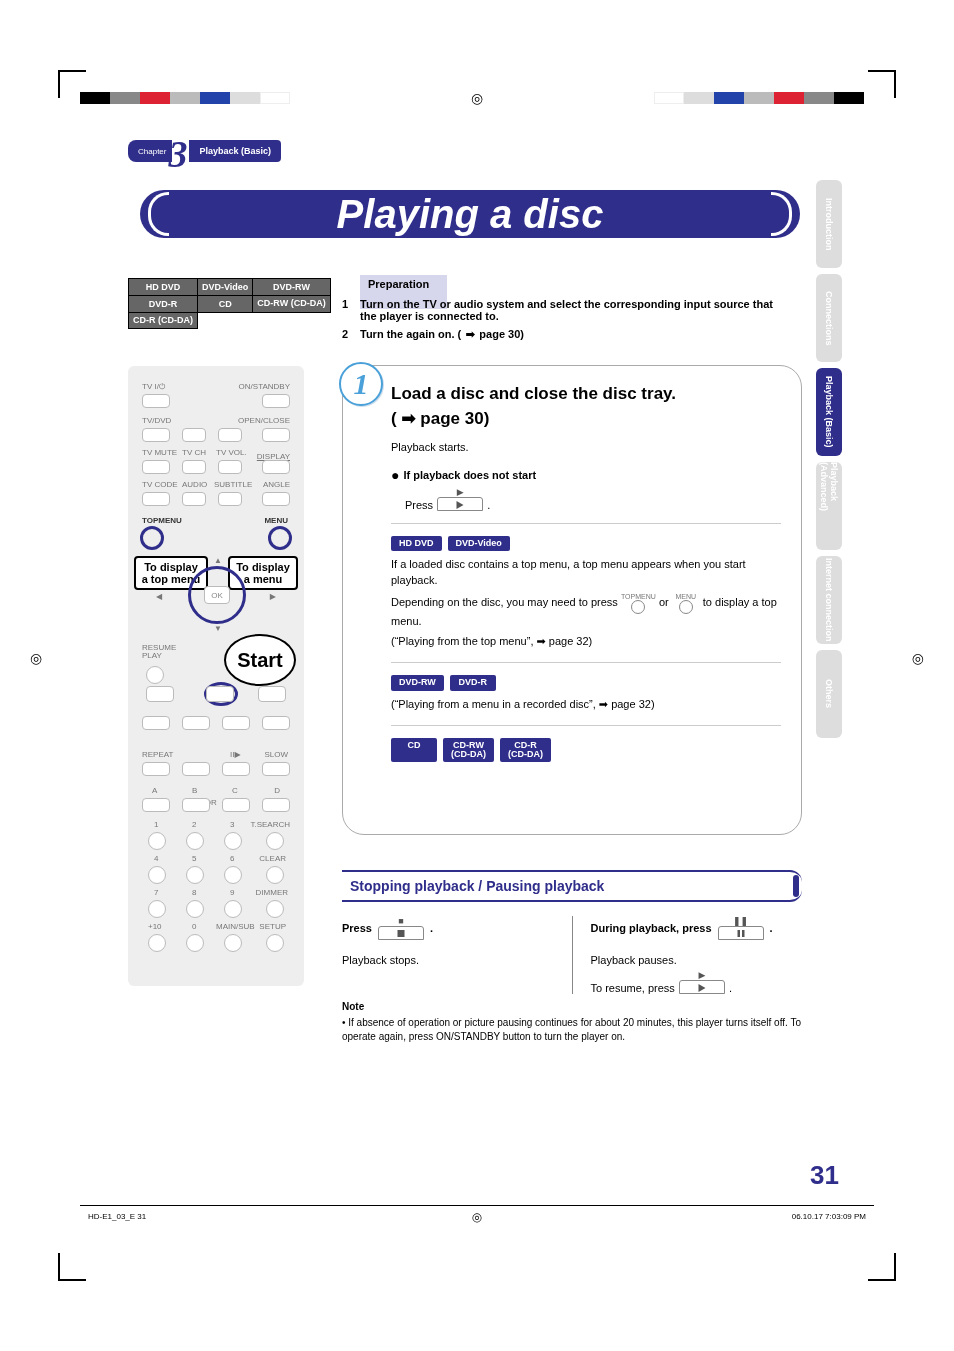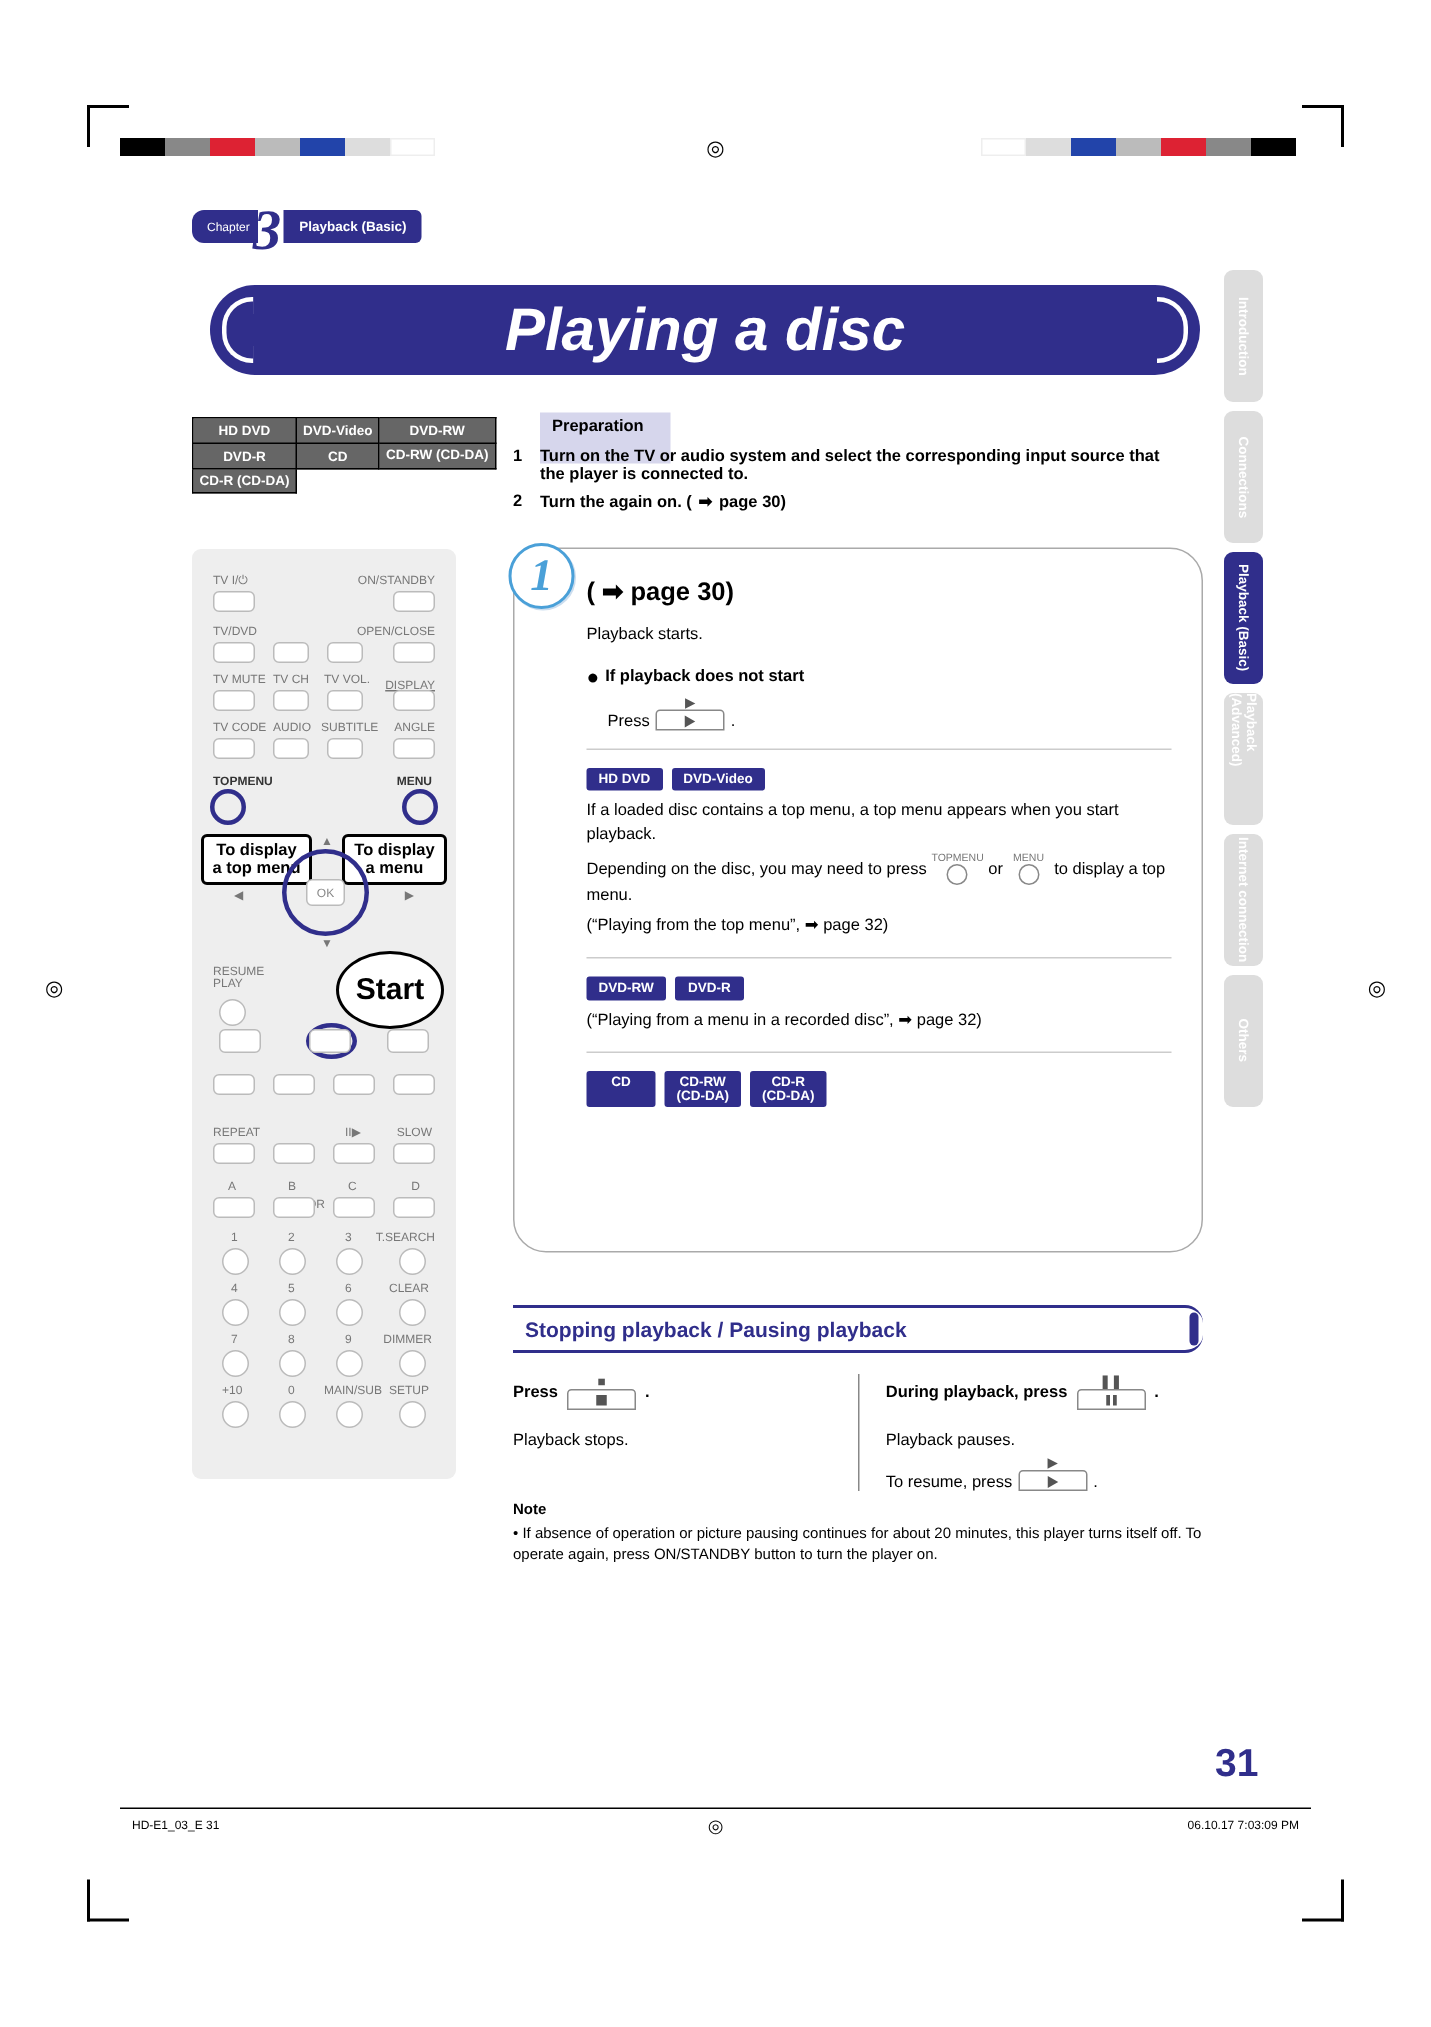--- a/index.html
+++ b/index.html
@@ -48,21 +48,21 @@
     line-height: 0.6;
   }
   .chapter-ribbon .tail {
     background: #302e8b; color: #fff; font-size: 9px; font-weight: bold;
     padding: 4px 10px; height: 22px; display: flex; align-items: center;
     border-radius: 0 4px 4px 0;
   }
 
   
   .title-bar {
-    position: absolute; left: 140px; top: 190px; width: 660px; height: 60px;
+    position: absolute; left: 140px; top: 190px; width: 660px; height: 48px;
     background: #302e8b; border-radius: 30px;
     display: flex; align-items: center; justify-content: center;
     color: #fff; font-size: 40px; font-weight: bold; font-style: italic;
   }
   .title-bar::before, .title-bar::after {
     content:""; position:absolute; width:18px; height:38px;
     border:3px solid #fff; top:50%; transform:translateY(-50%);
   }
   .title-bar::before { left:8px; border-right:none; border-radius:20px 0 0 20px;}
   .title-bar::after  { right:8px; border-left:none; border-radius:0 20px 20px 0;}
@@ -400,20 +400,21 @@
     <span class="txt">
       <span>Turn the again on. (</span>
       <span class="page-icon">➡</span>
       <span>page 30)</span>
     </span>
   </li>
 </ul>
 
 <div class="step-box">
   <div class="step-badge">1</div>
+  <div class="step-title">Load a disc and close the disc tray.</div>
   <div class="step-sub">( ➡ page 30)</div>
   <div class="plain">Playback starts.</div>
 
   <div class="bullet-line">
     <span style="font-size:14px;">●</span>
     <span>If playback does not start</span>
   </div>
   <div class="plain" style="margin:4px 0 0 14px; display:flex; align-items:flex-end; gap:4px;">
     <span>Press</span>
     <span style="display:inline-flex; flex-direction:column; align-items:center;">

